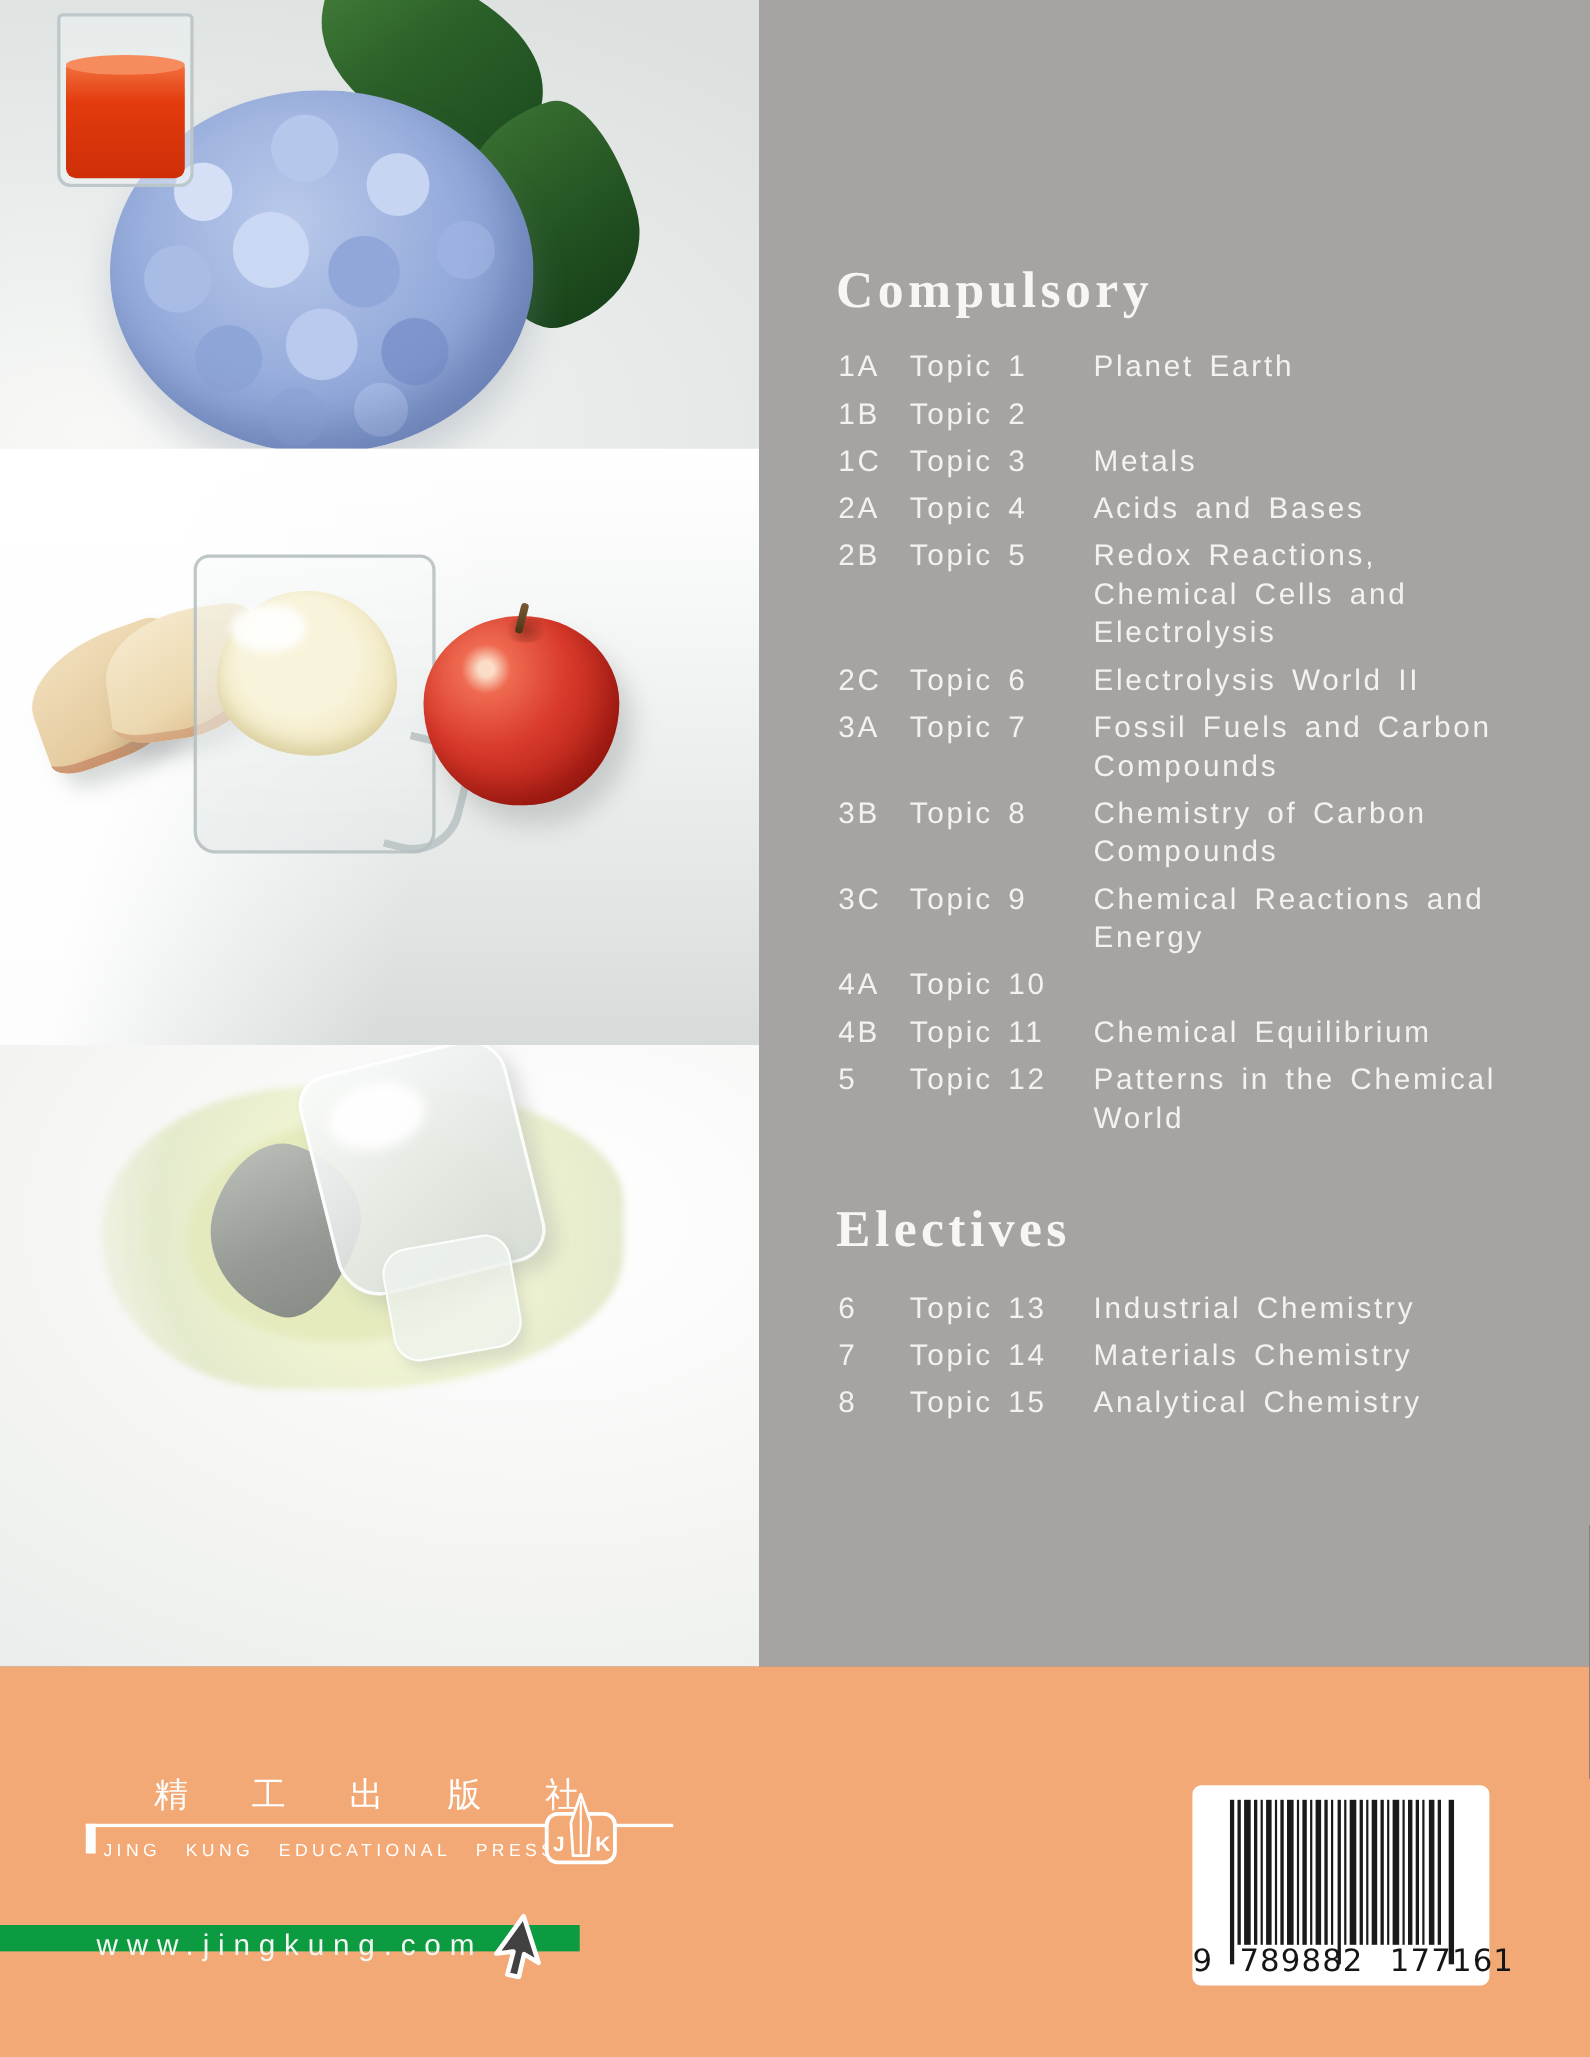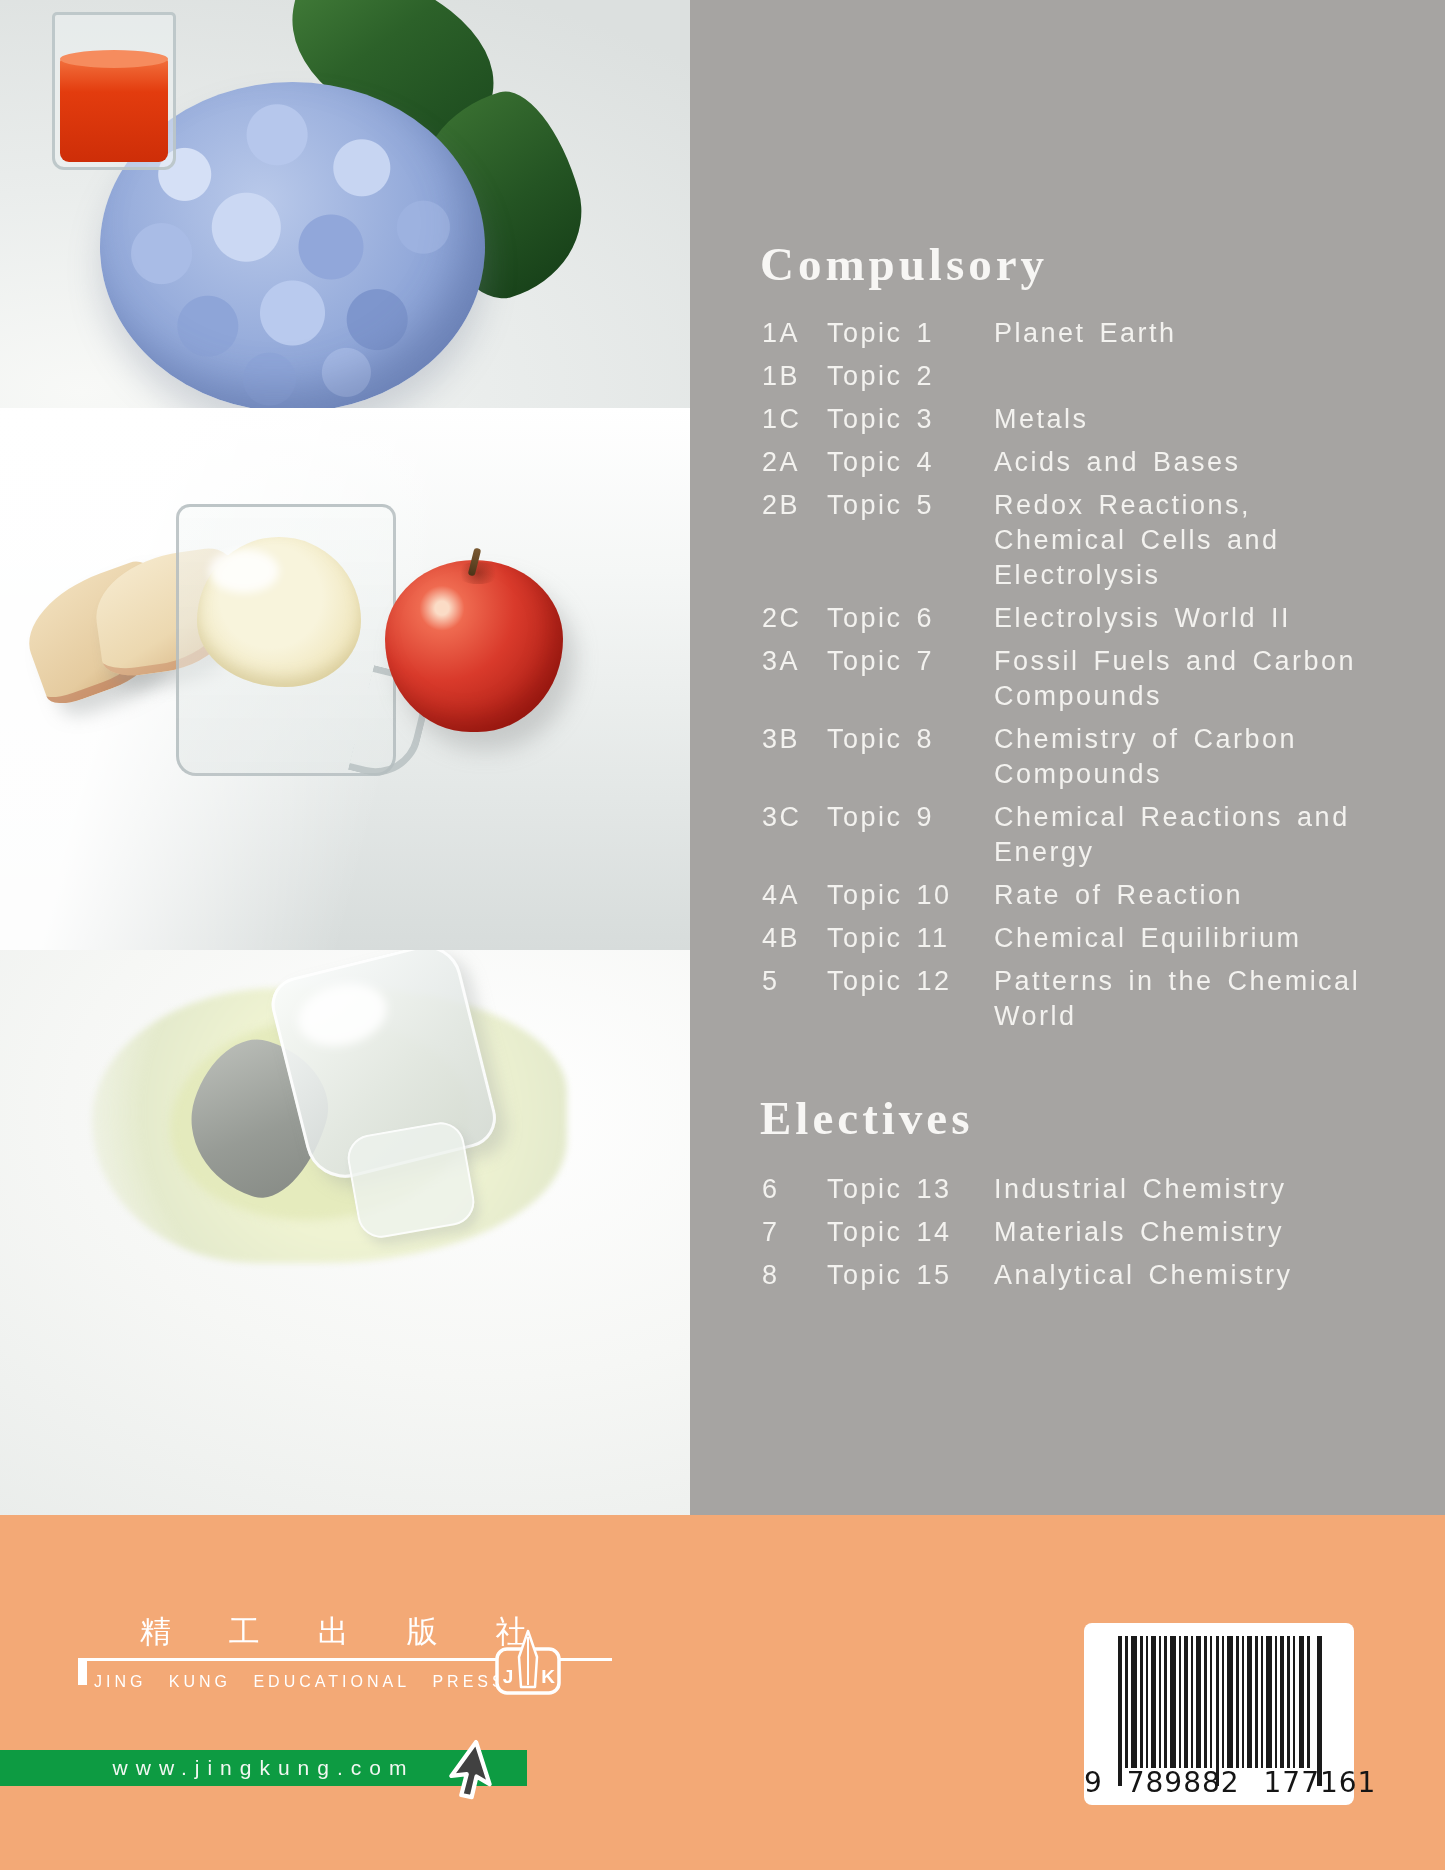--- a/index.html
+++ b/index.html
@@ -112,22 +112,22 @@
   
   .footer{position:absolute;left:0;top:1515px;width:1445px;height:355px;background:#f3a976;}
   .pub-cn{position:absolute;left:140px;top:96px;color:#fff;font-size:31px;letter-spacing:24px;
       font-family:"DejaVu Sans","Liberation Sans",sans-serif;white-space:nowrap;}
   .pub-rule{position:absolute;left:78px;top:143px;width:534px;height:3px;background:#fff;}
   .pub-tick{position:absolute;left:78px;top:143px;width:9px;height:27px;background:#fff;}
   .pub-en{position:absolute;left:94px;top:151px;color:#fff;font-size:23px;letter-spacing:4px;
       word-spacing:12px;font-variant:small-caps;text-transform:lowercase;white-space:nowrap;}
   .jk{position:absolute;left:492px;top:112px;width:72px;height:74px;}
   .jk text{font-family:"Liberation Sans",sans-serif;font-weight:700;font-size:19px;fill:#fff;}
-  .urlbar{position:absolute;left:0;top:235px;width:527px;height:36px;background:#0d9b42;
-      color:#f2f7f2;font-size:21px;letter-spacing:8px;line-height:36px;text-align:center;
+  .urlbar{position:absolute;left:0;top:235px;width:527px;height:24px;background:#0d9b42;
+      color:#f2f7f2;font-size:27px;letter-spacing:8px;line-height:36px;text-align:center;
       box-sizing:border-box;white-space:nowrap;}
   .cursor{position:absolute;left:450px;top:233px;width:56px;height:60px;transform:rotate(36deg);}
   .barcode{position:absolute;left:1084px;top:108px;width:270px;height:182px;background:#fff;border-radius:8px;}
   .bars{position:absolute;left:34px;top:13px;width:204px;height:150px;}
   .isbn{position:absolute;left:0;bottom:6px;width:100%;text-align:center;color:#151515;
       font-size:28px;letter-spacing:1px;word-spacing:14px;font-family:"DejaVu Sans",sans-serif;white-space:nowrap;}
 </style>
 </head>
 <body>
 
@@ -212,21 +212,20 @@
       </div>
       <div class="row">
         <span class="code">3C</span>
         <span class="topic">Topic 9</span>
         <span class="title">Chemical Reactions and
 Energy</span>
       </div>
       <div class="row">
         <span class="code">4A</span>
         <span class="topic">Topic 10</span>
-        <span class="title">Rate of Reaction</span>
       </div>
       <div class="row">
         <span class="code">4B</span>
         <span class="topic">Topic 11</span>
         <span class="title">Chemical Equilibrium</span>
       </div>
       <div class="row">
         <span class="code">5</span>
         <span class="topic">Topic 12</span>
         <span class="title">Patterns in the Chemical

